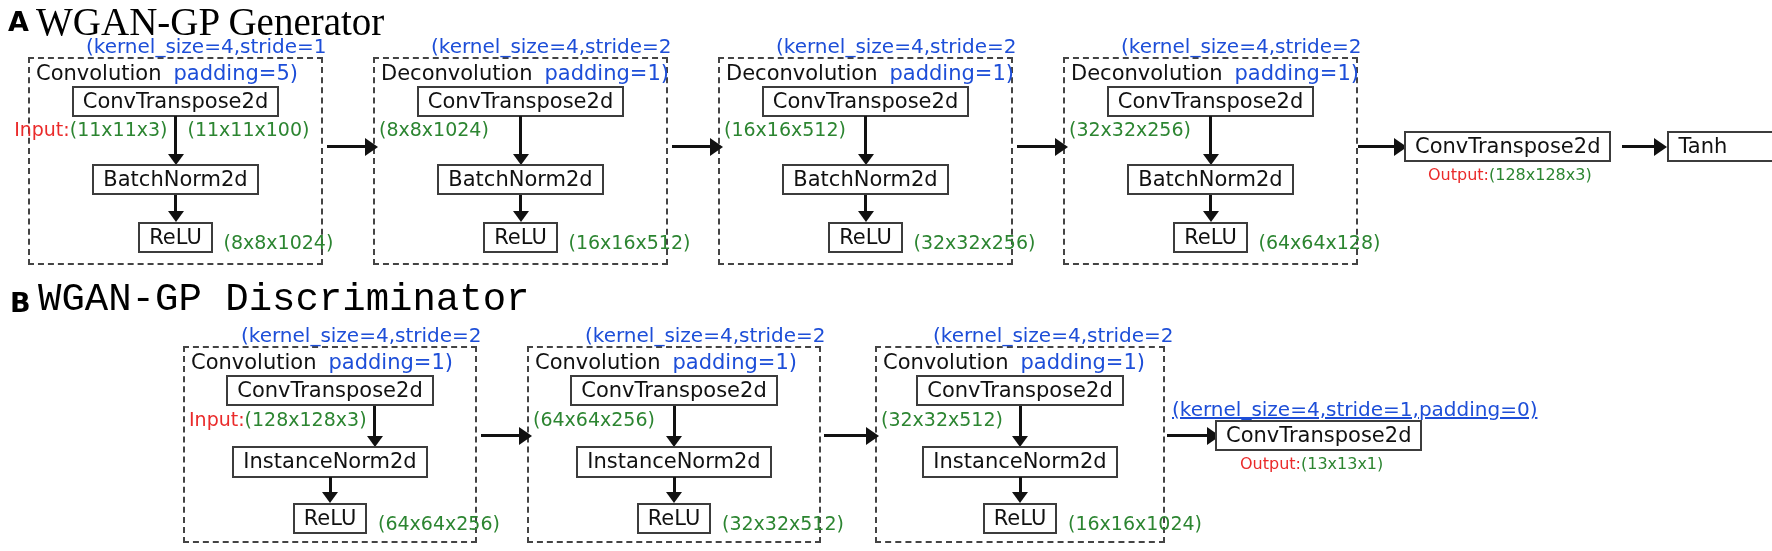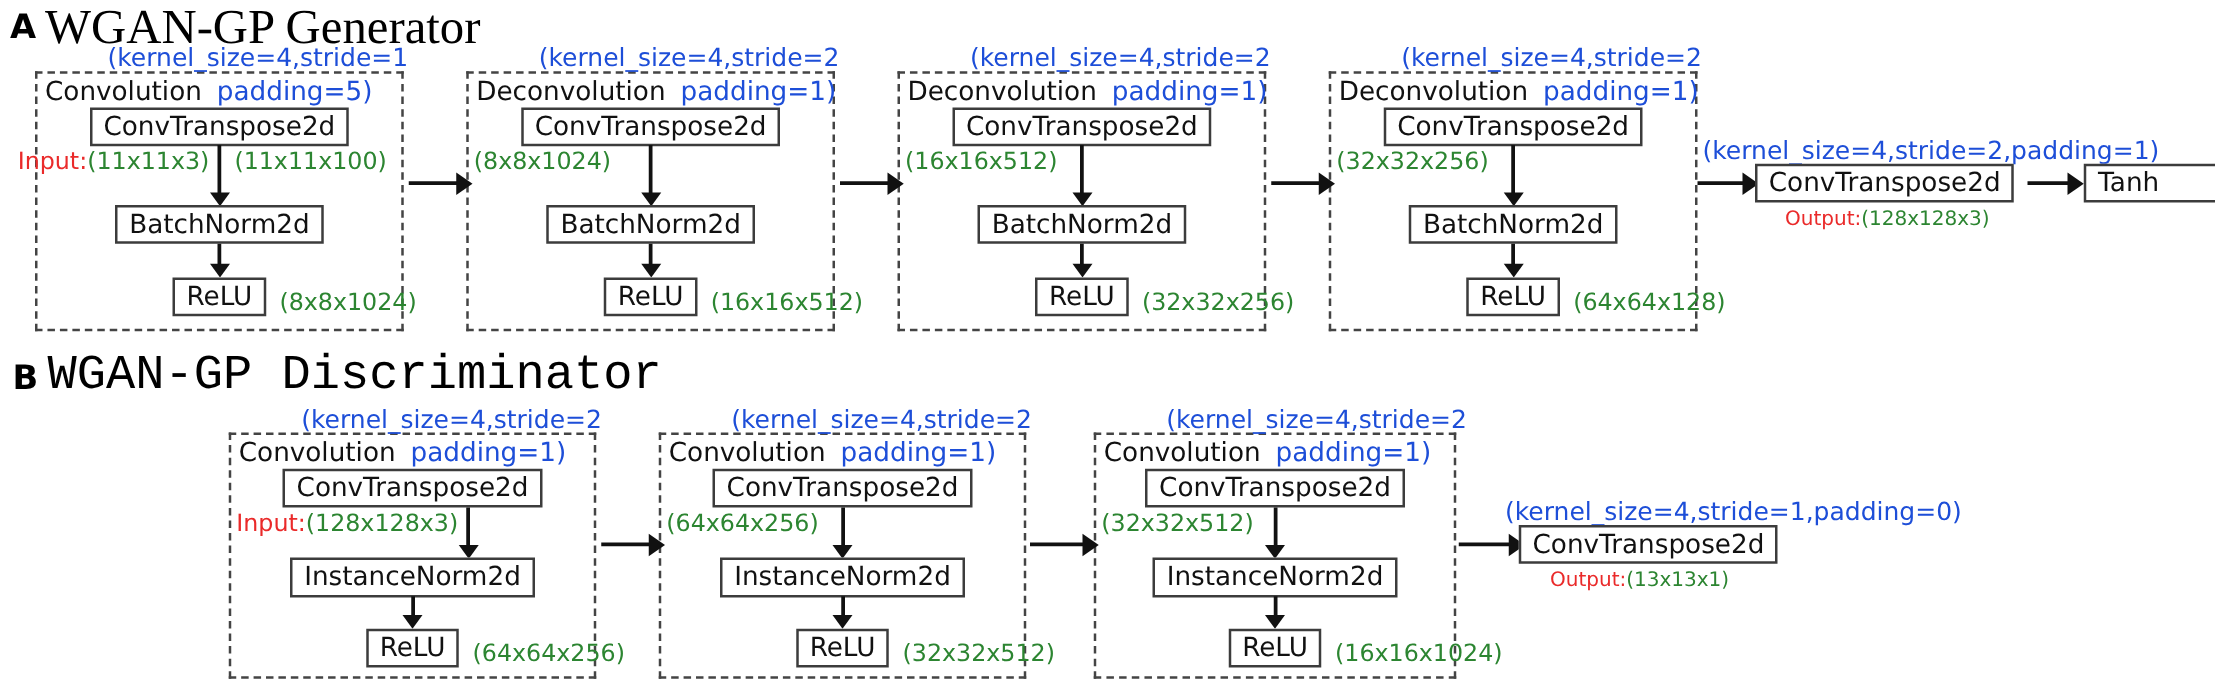--- a/index.html
+++ b/index.html
@@ -204,21 +204,20 @@
           <span class="green outshape">(64x64x128)</span>
         </div>
     </div>
   </div>
 
   <div class="harrow" style="left:327px;top:145px;width:40px;"></div>
   <div class="harrow" style="left:672px;top:145px;width:40px;"></div>
   <div class="harrow" style="left:1017px;top:145px;width:40px;"></div>
   <div class="harrow" style="left:1358px;top:145px;width:38px;"></div>
 
-  <div class="abs kernel blue" style="left:1362px;top:110px;padding-left:0;">(kernel_size=4,stride=2,padding=1)</div>
   <div class="abs outrow" style="left:1404px;top:131px;">
     <div class="node" style="margin-right:11px;">ConvTranspose2d</div>
     <div class="hconn"></div>
     <div class="node tanh">Tanh</div>
   </div>
   <div class="abs outlabel" style="left:1428px;top:165px;"><span class="red">Output:</span><span class="green">(128x128x3)</span></div>
 
   <div class="abs panel-letter" style="left:10px;top:287px;">B</div>
   <div class="abs panel-title" style="left:38px;top:281px;font-family:Liberation Mono, monospace;">WGAN-GP Discriminator</div>
 
@@ -328,19 +327,19 @@
           <div class="node">ReLU</div>
           <span class="green outshape">(16x16x1024)</span>
         </div>
     </div>
   </div>
 
   <div class="harrow" style="left:481px;top:434px;width:40px;"></div>
   <div class="harrow" style="left:824px;top:434px;width:44px;"></div>
   <div class="harrow" style="left:1167px;top:434px;width:42px;"></div>
 
-  <div class="abs kernel blue" style="left:1204px;top:399px;padding-left:0;">(kernel_size=4,stride=1,padding=0)</div>
+  <div class="abs kernel blue" style="left:1172px;top:399px;padding-left:0;text-decoration:underline;">(kernel_size=4,stride=1,padding=0)</div>
   <div class="abs outrow" style="left:1215px;top:420px;">
     <div class="node">ConvTranspose2d</div>
   </div>
   <div class="abs outlabel" style="left:1240px;top:454px;"><span class="red">Output:</span><span class="green">(13x13x1)</span></div>
 
 </div>
 
 </body></html>

